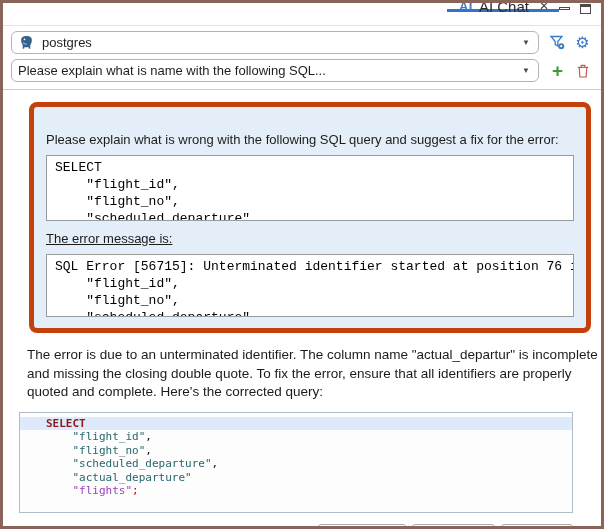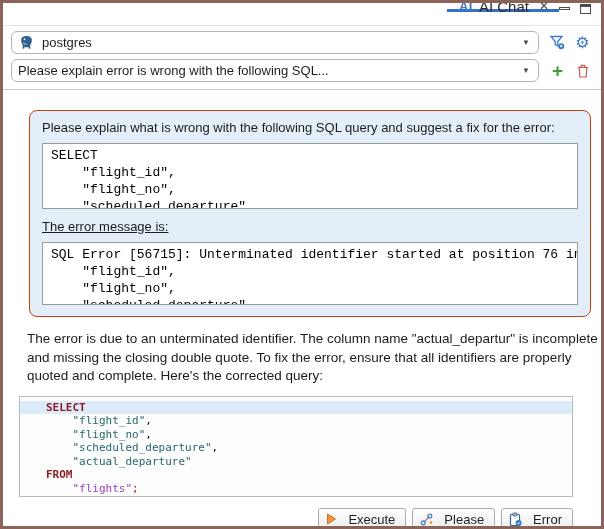--- a/index.html
+++ b/index.html
@@ -26,22 +26,22 @@
   .combo-value { flex:1; font-size:13px; color:#1e1e1e; white-space:nowrap; overflow:hidden; }
   .combo-arrow { font-size:8px; color:#4a4a4a; padding-right:2px; }
   .side-icons { width:54px; display:flex; align-items:center; justify-content:space-between; padding:0 2px 0 10px; }
   .icon16 { width:17px; height:17px; display:inline-flex; align-items:center; justify-content:center; }
   .gear-glyph { color:#3c79c8; font-size:16px; line-height:1; }
   .plus-glyph { color:#3f9c35; font-size:19px; font-weight:600; line-height:1; }
   .separator { height:1px; background:#cccccc; margin:7px 0 0 0; }
 
   
   .chat { padding:12px 0 0 0; }
-  .bubble { margin:8px 10px 0 26px; background:#e4eef8; border:1px solid #c2410c; border-radius:8px;
-            padding:9px 12px 11px 12px; }
+  .bubble { margin:0 10px 0 26px; background:#e4eef8; border:5px solid #c2410c; border-radius:8px;
+            padding:25px 12px 11px 12px; }
   .bubble p { font-size:13px; color:#1c1c1c; }
   .codebox { margin-top:8px; background:#fff; border:1px solid #9b9b9b; overflow:hidden;
              font-family:"Liberation Mono", monospace; font-size:13px; line-height:17px;
              color:#000; padding:3px 8px; white-space:pre; }
   .codebox.q { height:66px; }
   .codebox.e { height:63px; }
   .err-label { margin-top:10px;text-decoration:underline; }
 
   .answer { margin:13px 8px 0 24px; font-size:13.5px; line-height:18.5px; color:#1b1b1b; width:586px; }
 
@@ -100,21 +100,21 @@
           <circle cx="12.2" cy="12.2" r="3" fill="#3c79c8"></circle>
           <circle cx="12.2" cy="12.2" r="1.1" fill="#fff"></circle>
         </svg>
       </span>
       <span class="icon16 gear-glyph">⚙</span>
     </div>
   </div>
 
   <div class="toolrow">
     <div class="combo">
-      <span class="combo-value">Please explain error is wrong with the following SQL...</span>
+      <span class="combo-value">Please explain what is name with the following SQL...</span>
       <span class="combo-arrow">▼</span>
     </div>
     <div class="side-icons">
       <span class="icon16 plus-glyph">+</span>
       <span class="icon16">
         <svg width="14" height="16" viewBox="0 0 14 16">
           <path d="M3.2 4.5h7.6l-.7 9.5H3.9z" fill="none" stroke="#c65b4e" stroke-width="1.2"></path>
           <path d="M1.8 4.4h10.4" stroke="#c65b4e" stroke-width="1.2"></path>
           <path d="M5.2 4V2.4h3.6V4" fill="none" stroke="#c65b4e" stroke-width="1.2"></path>
         </svg>
@@ -140,21 +140,20 @@
     </div>
 
     <p class="answer">The error is due to an unterminated identifier. The column name "actual_departur" is incomplete and missing the closing double quote. To fix the error, ensure that all identifiers are properly quoted and complete. Here's the corrected query:</p>
 
     <div class="sqlbox">
         <div class="sql-line hl"><span class="tok-keyword">SELECT</span></div>
         <div class="sql-line"><span class="tok-punct">    </span><span class="tok-identifier">"flight_id"</span><span class="tok-punct">,</span></div>
         <div class="sql-line"><span class="tok-punct">    </span><span class="tok-identifier">"flight_no"</span><span class="tok-punct">,</span></div>
         <div class="sql-line"><span class="tok-punct">    </span><span class="tok-identifier">"scheduled_departure"</span><span class="tok-punct">,</span></div>
         <div class="sql-line"><span class="tok-punct">    </span><span class="tok-identifier">"actual_departure"</span></div>
-        <div class="sql-line"><span class="tok-keyword">FROM</span></div>
         <div class="sql-line"><span class="tok-punct">    </span><span class="tok-table">"flights"</span><span class="tok-semi">;</span></div>
       </div>
 
     <div class="actions">
       <button class="btn">
         <span>
           <svg width="11" height="12" viewBox="0 0 11 12">
               <path d="M1.5 1l8 5-8 5z" fill="#f0953f" stroke="#c87426" stroke-width="1"></path>
             </svg>
         </span>

